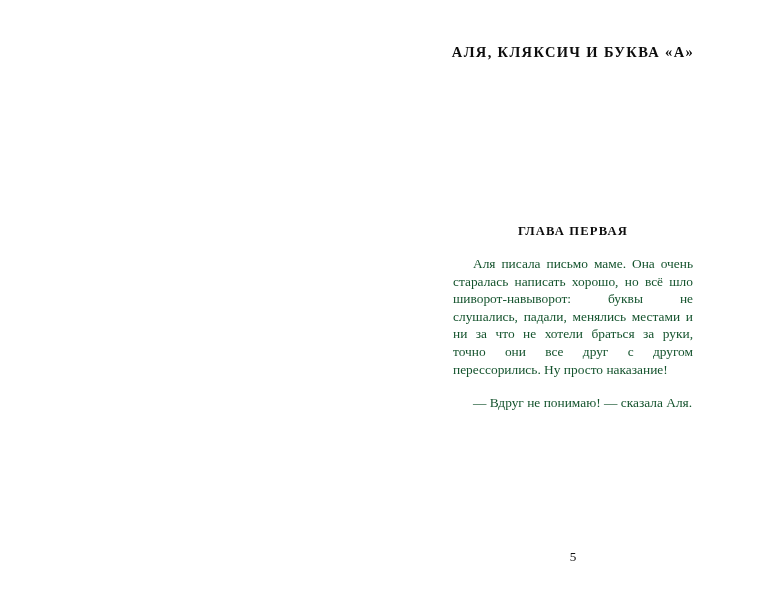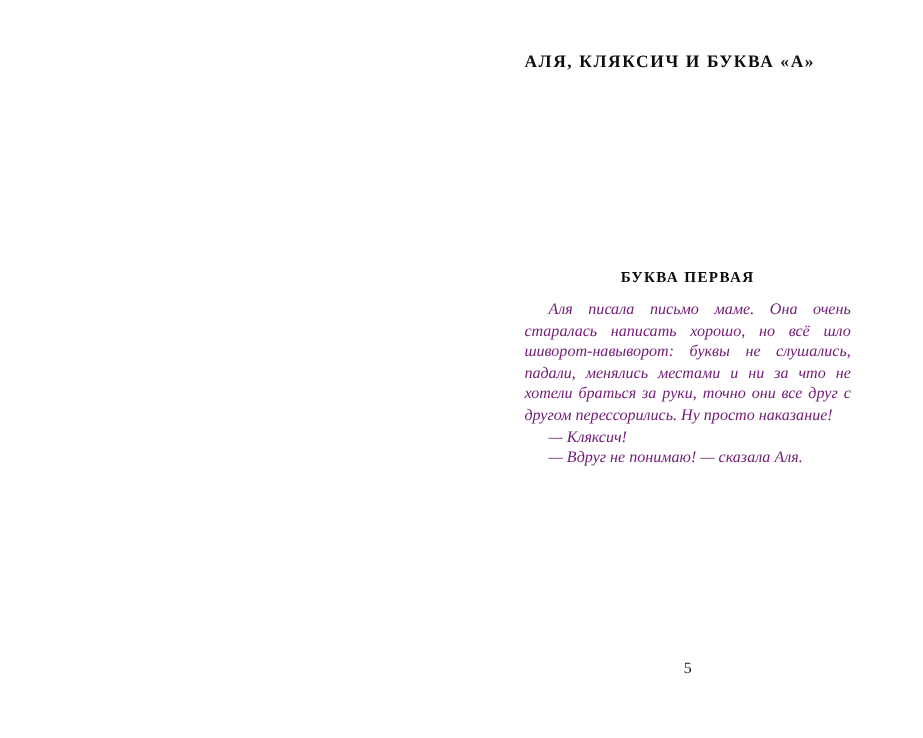--- a/index.html
+++ b/index.html
@@ -24,21 +24,21 @@
     inset: 0;
     background: #ffffff;
   }
 
   
   .running-head {
     position: absolute;
     left: 437px;
     top: 45px;
     width: 272px;
-    text-align: left;
+    text-align: center;
     font-weight: bold;
     font-size: 14.5px;
     letter-spacing: 1.35px;
     line-height: 1.1;
     white-space: nowrap;
     color: #0d0d0d;
   }
 
   
   .column {
@@ -53,29 +53,28 @@
     font-weight: bold;
     font-size: 12.6px;
     letter-spacing: 1.15px;
     line-height: 1.2;
     margin: 0 0 10px 0;
     white-space: nowrap;
     color: #0d0d0d;
   }
 
   .para {
-    margin: 0;
+    margin: 16px;
     text-align: justify;
     text-justify: inter-word;
     font-size: 13.4px;
     line-height: 17.6px;
     text-indent: 20px;
     hyphens: manual;
-    color: #701a75;
-    font-style: italic;
+    color: #14532d;
   }
 
   
   .para.dialogue {
     text-indent: 20px;
   }
 
   
   .para:last-line {
     text-align-last: left;
@@ -99,28 +98,27 @@
 </style>
 </head>
 <body>
 
 <div class="page">
 
   <div class="running-head">АЛЯ, КЛЯКСИЧ И БУКВА «А»</div>
 
   <div class="column">
 
-    <h2 class="chapter-title">БУКВА ПЕРВАЯ</h2>
+    <h2 class="chapter-title">ГЛАВА ПЕРВАЯ</h2>
 
     <p class="para">Аля писала письмо маме. Она очень старалась написать хорошо, но всё шло шиворот-навыворот: буквы не слушались, падали, менялись местами и ни за что не хотели браться за руки, точно они все друг с другом перессорились. Ну просто наказание!</p>
 
 
 
 
-    <p class="para dialogue">— Кляксич!</p>
 
     <p class="para dialogue">— Вдруг не понимаю! — сказала Аля.</p>
 
   </div>
 
   <div class="folio">5</div>
 
 </div>
 
 </body></html>

